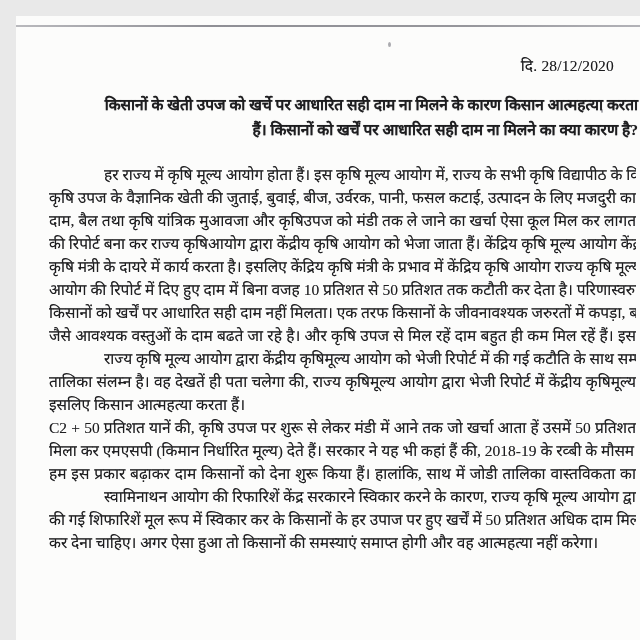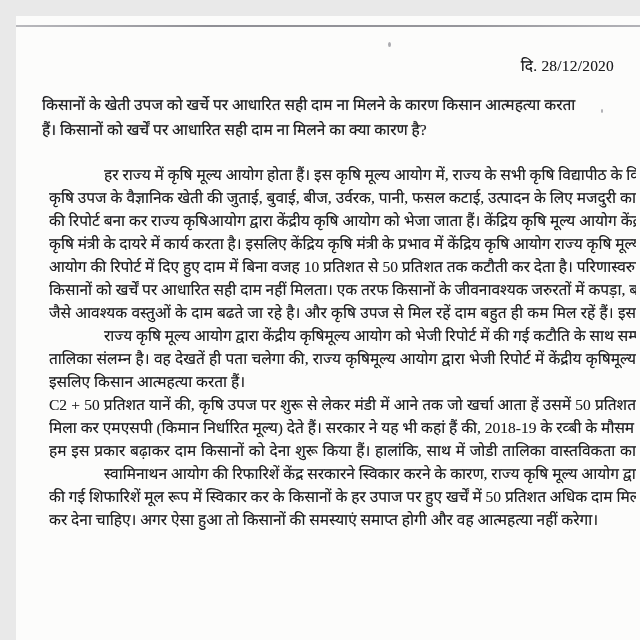--- a/index.html
+++ b/index.html
@@ -32,22 +32,22 @@
     right: 42px;
     font-size: 15.5px;
     letter-spacing: 0.2px;
     text-shadow: 0 0 0.6px rgba(20,20,25,0.45);
   }
   .doc-title {
     position: absolute;
     top: 76px;
     left: 26px;
     right: 18px;
-    text-align: left;
-    font-weight: normal;
+    text-align: right;
+    font-weight: bold;
     font-size: 15.5px;
     line-height: 25px;
     text-shadow: 0 0 0.7px rgba(10,10,15,0.5);
   }
   .doc-body {
     position: absolute;
     top: 147px;
     left: 33px;
     right: 20px;
     font-size: 15.5px;
@@ -101,20 +101,21 @@
 
   <div class="doc-title">
     <div class="title-line">किसानों के खेती उपज को खर्चे पर आधारित सही दाम ना मिलने के कारण किसान आत्महत्या करता</div>
     <div class="title-line">हैं। किसानों को खर्चें पर आधारित सही दाम ना मिलने का क्या कारण है?</div>
   </div>
 
   <div class="doc-body">
       <div class="para">
         <div class="line first">हर राज्य में कृषि मूल्य आयोग होता हैं। इस कृषि मूल्य आयोग में, राज्य के सभी कृषि विद्यापीठ के विभिन्न</div>
         <div class="line">कृषि उपज के वैज्ञानिक खेती की जुताई, बुवाई, बीज, उर्वरक, पानी, फसल कटाई, उत्पादन के लिए मजदुरी का</div>
+        <div class="line">दाम, बैल तथा कृषि यांत्रिक मुआवजा और कृषिउपज को मंडी तक ले जाने का खर्चा ऐसा कूल मिल कर लागत</div>
         <div class="line">की रिपोर्ट बना कर राज्य कृषिआयोग द्वारा केंद्रीय कृषि आयोग को भेजा जाता हैं। केंद्रिय कृषि मूल्य आयोग केंद्रीय</div>
         <div class="line">कृषि मंत्री के दायरे में कार्य करता है। इसलिए केंद्रिय कृषि मंत्री के प्रभाव में केंद्रिय कृषि आयोग राज्य कृषि मूल्य</div>
         <div class="line">आयोग की रिपोर्ट में दिए हुए दाम में बिना वजह 10 प्रतिशत से 50 प्रतिशत तक कटौती कर देता है। परिणास्वरुप,</div>
         <div class="line">किसानों को खर्चें पर आधारित सही दाम नहीं मिलता। एक तरफ किसानों के जीवनावश्यक जरुरतों में कपड़ा, बर्तन</div>
         <div class="line">जैसे आवश्यक वस्तुओं के दाम बढते जा रहे है। और कृषि उपज से मिल रहें दाम बहुत ही कम मिल रहें हैं। इस</div>
       </div>
       <div class="para">
         <div class="line first">राज्य कृषि मूल्य आयोग द्वारा केंद्रीय कृषिमूल्य आयोग को भेजी रिपोर्ट में की गई कटौति के साथ सम्पूर्ण</div>
         <div class="line">तालिका संलम्न है। वह देखतें ही पता चलेगा की, राज्य कृषिमूल्य आयोग द्वारा भेजी रिपोर्ट में केंद्रीय कृषिमूल्य</div>
         <div class="line last">इसलिए किसान आत्महत्या करता हैं।</div>

